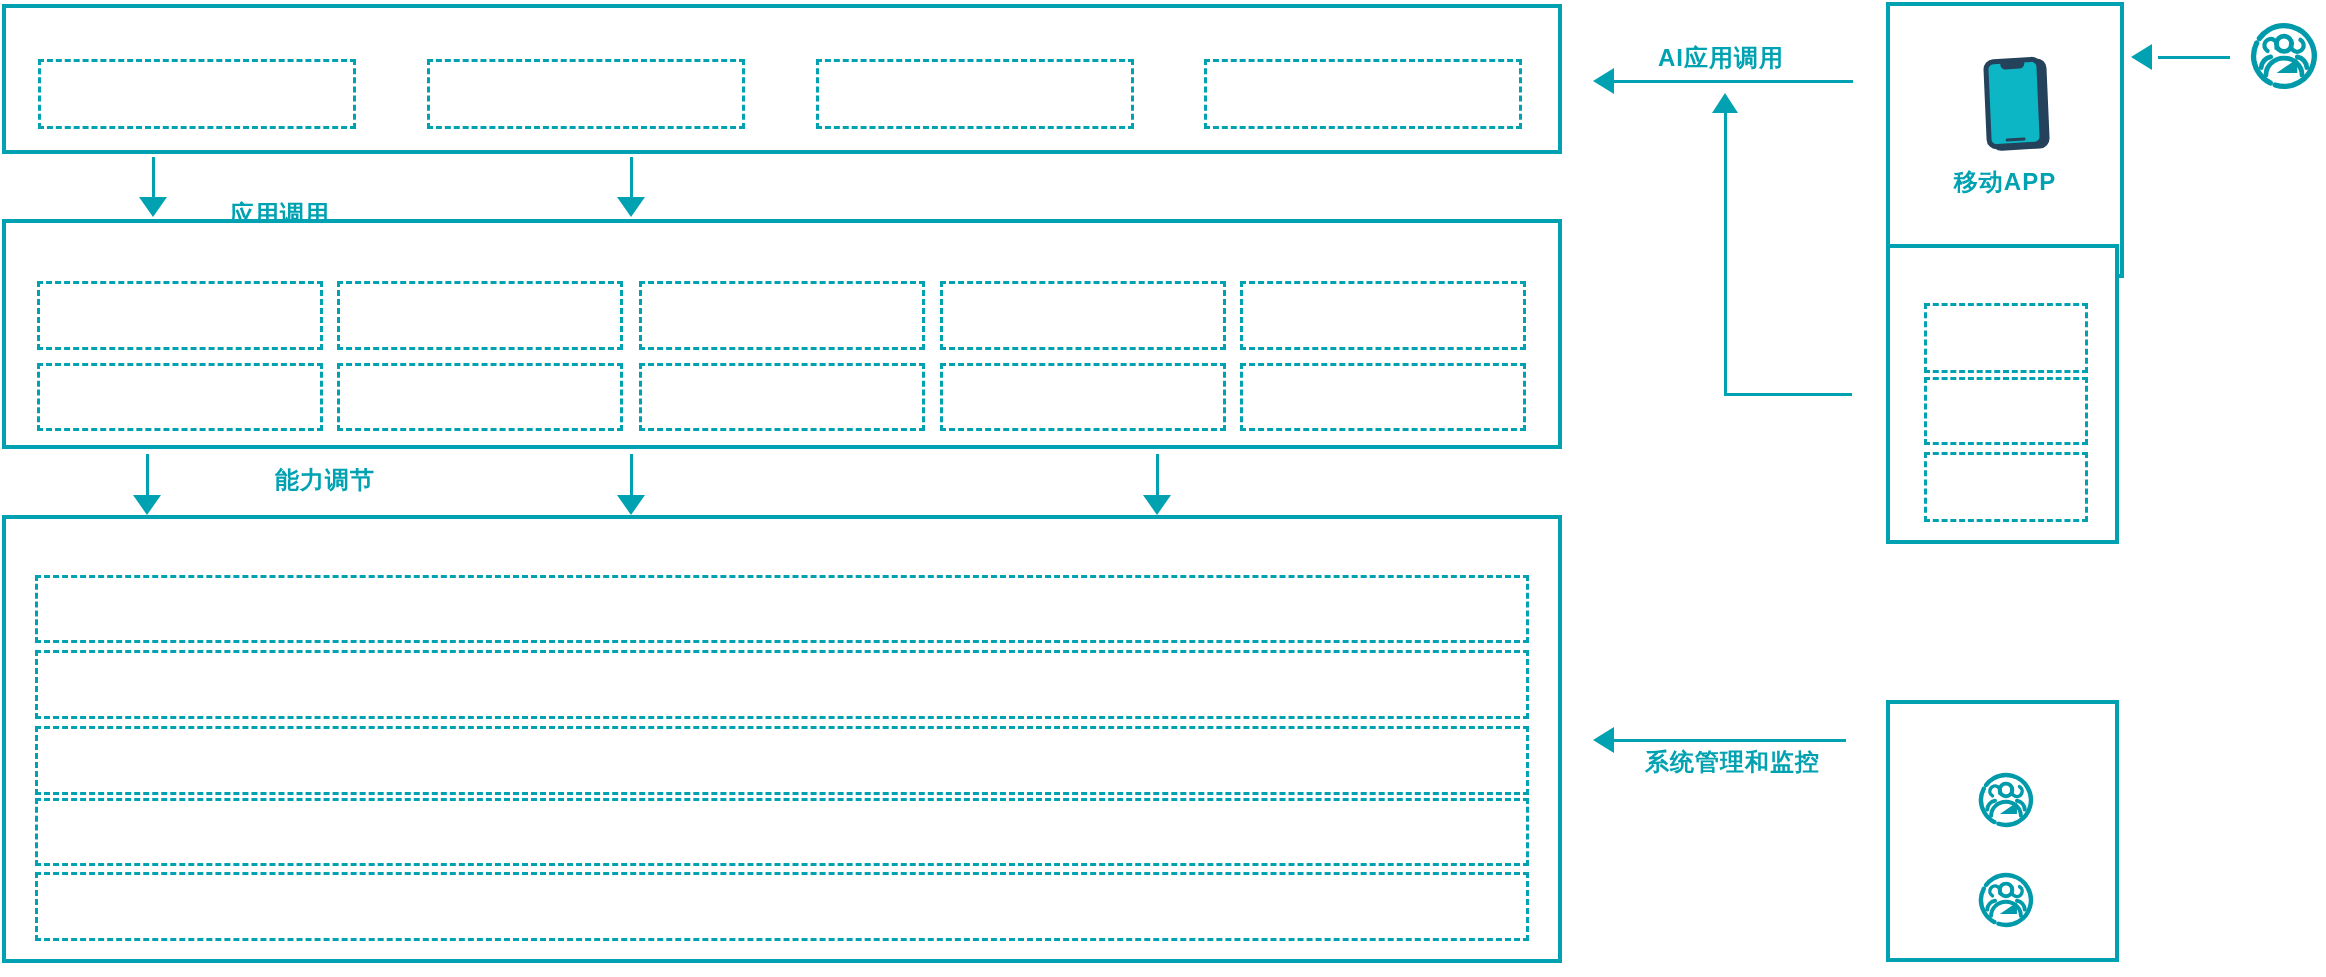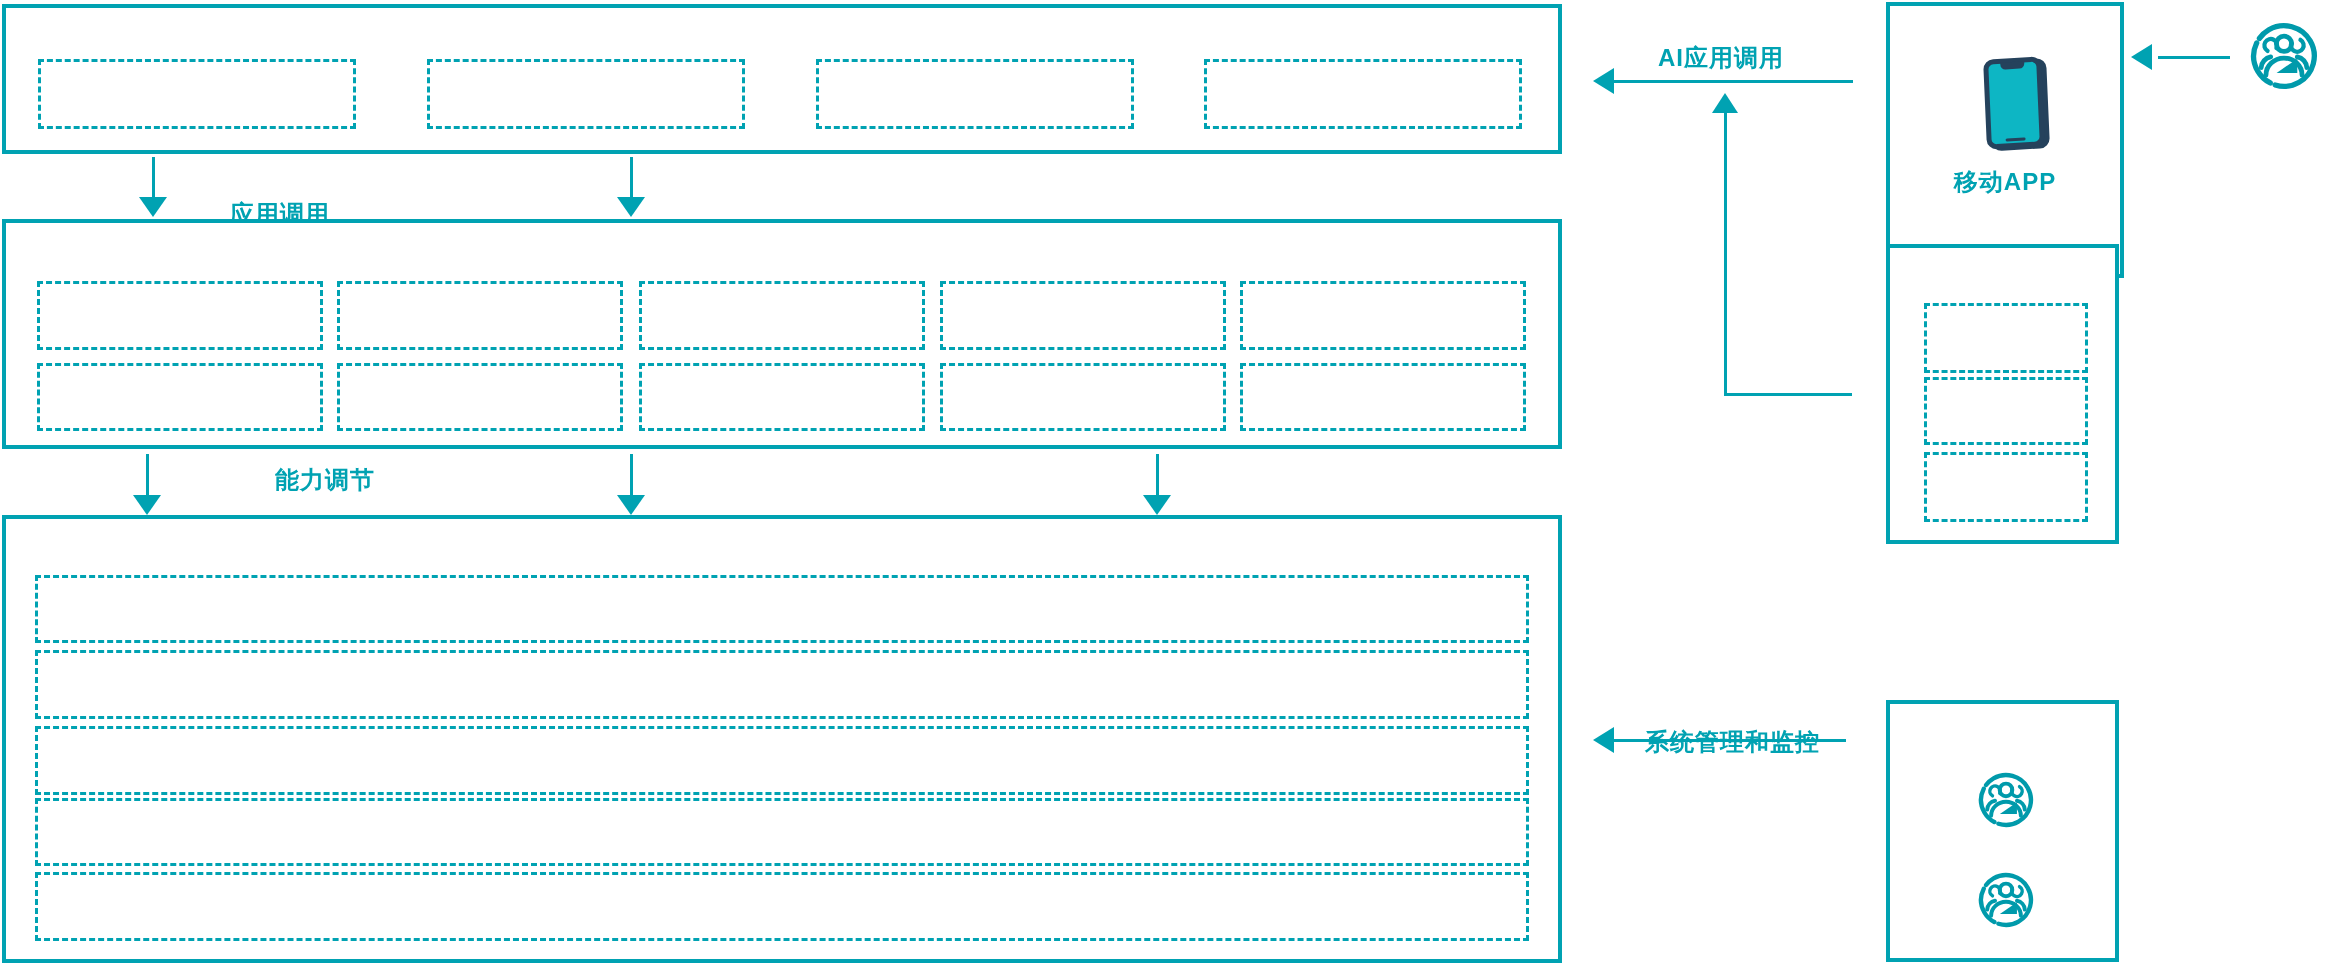--- a/index.html
+++ b/index.html
@@ -122,21 +122,21 @@
   <div class="hline" style="left:1613px;top:80px;width:240px;"></div>
   <div class="head head-left" style="left:1593px;top:68px;"></div>
   <div class="lbl" style="left:1658px;top:46px;">AI应用调用</div>
 
   <div class="vline" style="left:1724px;top:112px;height:282px;"></div>
   <div class="hline" style="left:1724px;top:393px;width:128px;"></div>
   <div class="head head-up" style="left:1712px;top:93px;"></div>
 
   <div class="hline" style="left:1613px;top:739px;width:233px;"></div>
   <div class="head head-left" style="left:1593px;top:727px;"></div>
-  <div class="lbl" style="left:1645px;top:730px;">系统管理和监控</div>
+  <div class="lbl" style="left:1645px;top:750px;">系统管理和监控</div>
 
   <div class="solid-box" style="left:1886px;top:2px;width:238px;height:276px;">
     <div class="phone">
       <div class="phone-notch"></div>
       <div class="phone-homebar"></div>
     </div>
     <div class="mobile-app-label">移动APP</div>
   </div>
 
   <div class="hline" style="left:2158px;top:56px;width:72px;"></div>

